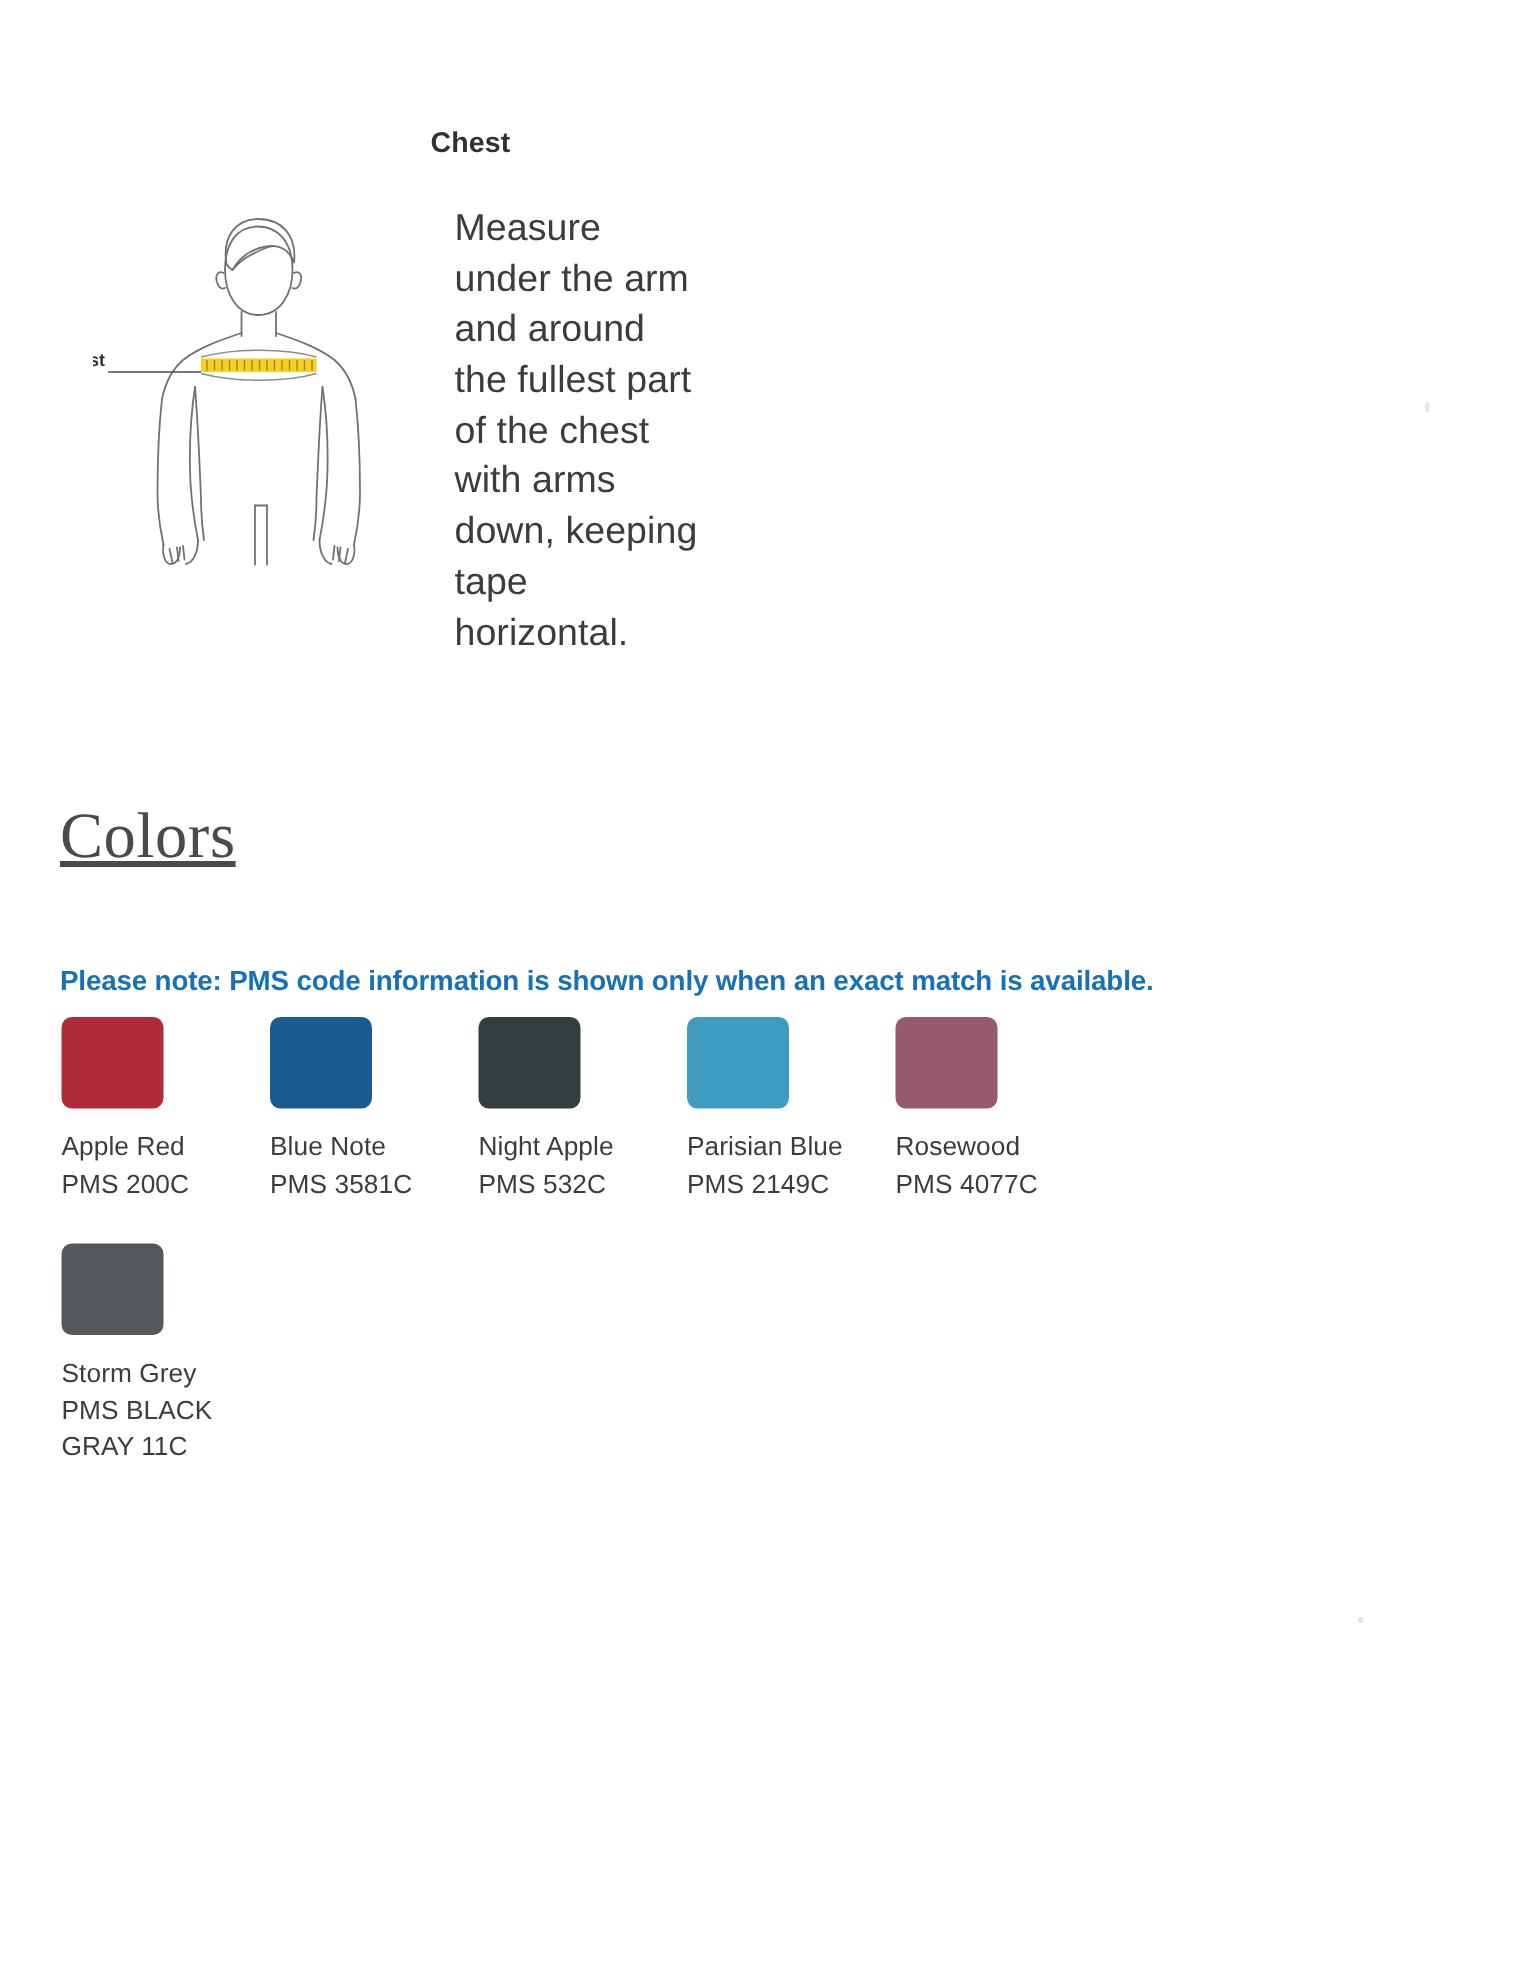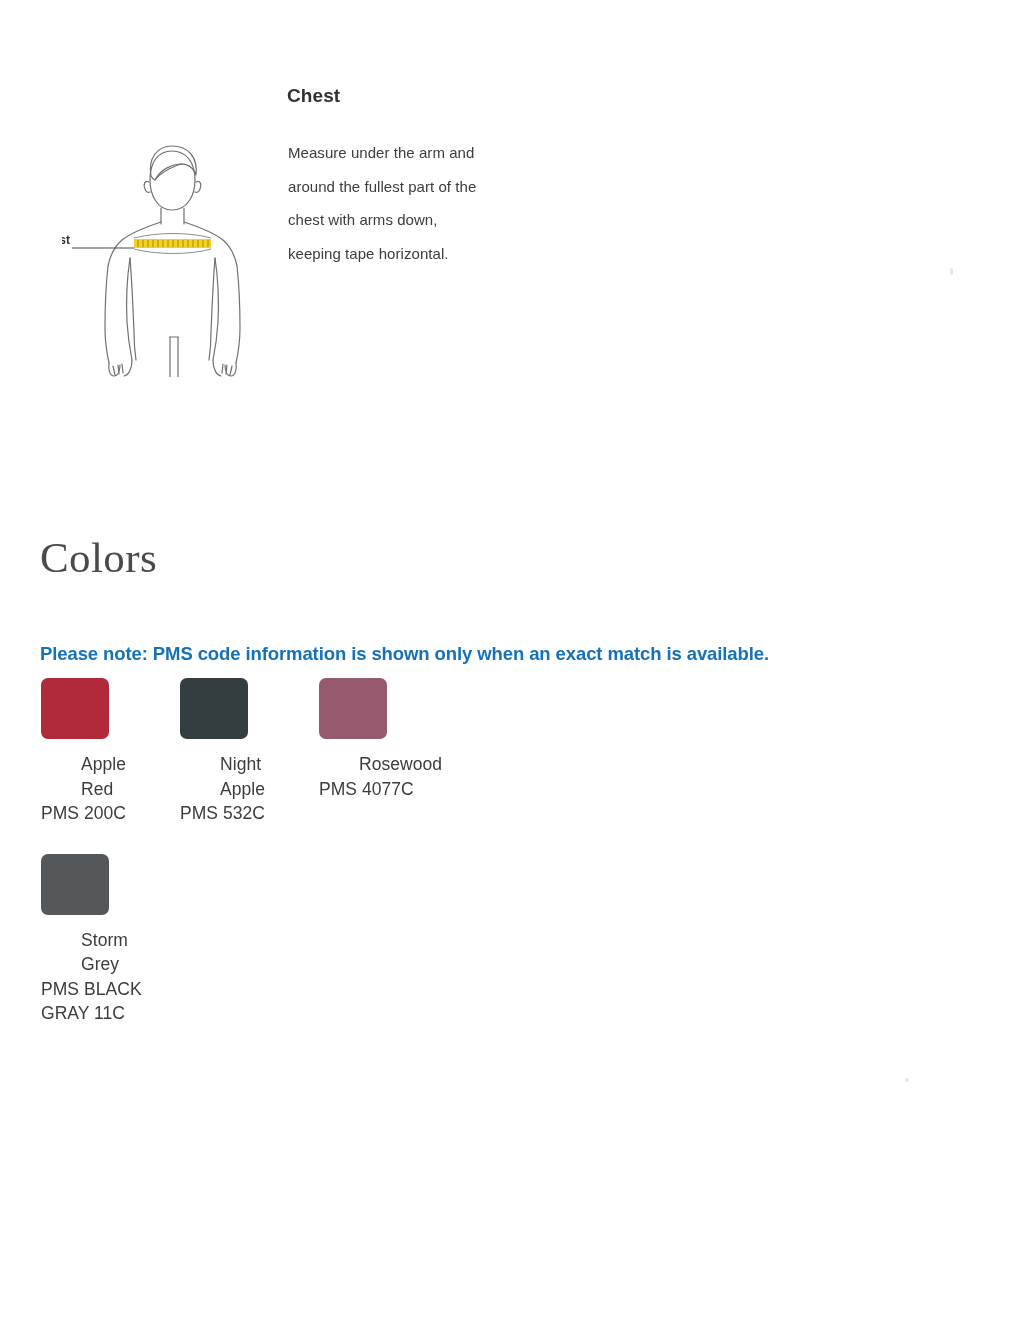--- a/index.html
+++ b/index.html
@@ -42,24 +42,24 @@
   }
   #chest-heading {
     font-size: 19px;
     font-weight: bold;
     letter-spacing: 0.1px;
     color: #2f3133;
     margin: 0 0 29px 0;
     line-height: 1.1;
   }
   #chest-description {
-    font-size: 15px;
+    font-size: 25px;
     line-height: 33.7px;
     color: #3a3d40;
-    margin: 1px;
+    margin: 16px;
     letter-spacing: 0.05px;
   }
 
   
   #colors-section {
     position: absolute;
     left: 0;
     top: 470px;
     width: 1024px;
   }
@@ -67,20 +67,21 @@
     position: absolute;
     left: 40px;
     top: 66px;
     margin: 0;
     font-family: "Liberation Serif", serif;
     font-size: 43px;
     font-weight: normal;
     color: #4a4a4a;
     letter-spacing: 0.4px;
     line-height: 1;
+    text-decoration: underline;
   }
   #pms-note {
     position: absolute;
     left: 40px;
     top: 173px;
     margin: 0;
     font-size: 18.5px;
     font-weight: bold;
     color: #1572b8;
     letter-spacing: -0.1px;
@@ -116,21 +117,21 @@
     box-shadow: 0 0 5px 2px #ffffff inset;
   }
   .swatch-label {
     margin-top: 13px;
     font-size: 17.5px;
     line-height: 24.5px;
     color: #3a3d40;
     letter-spacing: 0.05px;
     width: 108px;
   }
-  .swatch-name { display: block; margin-left: 40px; }
+  .swatch-name { display: block; }
   .swatch-pms  { display: block; }
 
   
   .scan-speck {
     position: absolute;
     background: #cfcfcf;
     opacity: .55;
     border-radius: 50%;
   }
 </style>
@@ -212,27 +213,41 @@
   <div id="swatch-grid">
       <div class="swatch-row">
         <div class="swatch-cell">
           <div class="swatch-chip" style="background: rgb(176, 42, 60);"></div>
           <div class="swatch-label">
             <span class="swatch-name">Apple Red</span>
             <span class="swatch-pms">PMS 200C</span>
           </div>
         </div>
         <div class="swatch-cell">
+          <div class="swatch-chip" style="background: rgb(26, 91, 145);"></div>
+          <div class="swatch-label">
+            <span class="swatch-name">Blue Note</span>
+            <span class="swatch-pms">PMS 3581C</span>
+          </div>
+        </div>
+        <div class="swatch-cell">
           <div class="swatch-chip" style="background: rgb(52, 61, 64);"></div>
           <div class="swatch-label">
             <span class="swatch-name">Night Apple</span>
             <span class="swatch-pms">PMS 532C</span>
           </div>
         </div>
         <div class="swatch-cell">
+          <div class="swatch-chip" style="background: rgb(63, 156, 192);"></div>
+          <div class="swatch-label">
+            <span class="swatch-name">Parisian Blue</span>
+            <span class="swatch-pms">PMS 2149C</span>
+          </div>
+        </div>
+        <div class="swatch-cell">
           <div class="swatch-chip" style="background: rgb(151, 89, 109);"></div>
           <div class="swatch-label">
             <span class="swatch-name">Rosewood</span>
             <span class="swatch-pms">PMS 4077C</span>
           </div>
         </div>
       </div>
       <div class="swatch-row">
         <div class="swatch-cell">
           <div class="swatch-chip" style="background: rgb(84, 88, 90);"></div>

